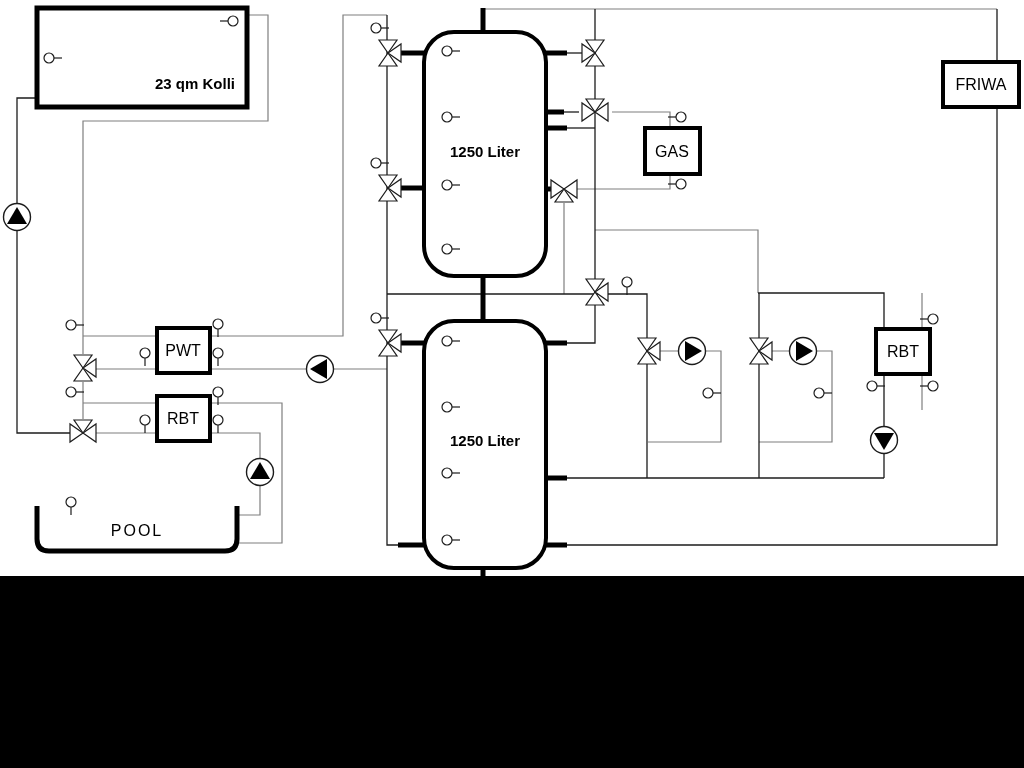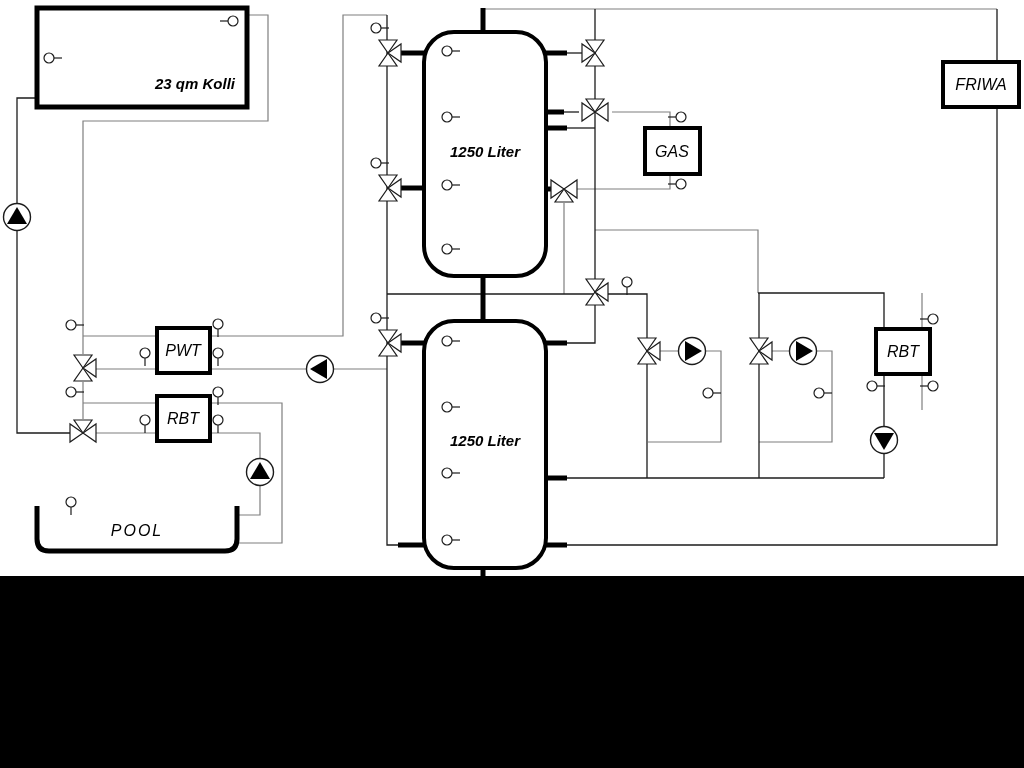--- a/index.html
+++ b/index.html
@@ -1,17 +1,17 @@
 <!DOCTYPE html>
 <html><head>
 <meta charset="utf-8">
 <style>
   html,body{margin:0;padding:0;background:#ffffff;}
   #stage{position:relative;width:1024px;height:768px;background:#ffffff;overflow:hidden;
-         font-family:"Liberation Sans", sans-serif;font-style:italic;}
+         font-family:"Liberation Sans", sans-serif;}
   #schematic{position:absolute;left:0;top:0;}
   #bottom-band{position:absolute;left:0;top:576px;width:1024px;height:192px;background:#000000;}
   
   .pg{stroke:#7f7f7f;stroke-width:1.2;fill:none;}
   .pk{stroke:#1c1c1c;stroke-width:1.3;fill:none;}
   .pt{stroke:#000000;stroke-width:5;fill:none;}
   
   .box{fill:#ffffff;stroke:#000000;stroke-width:4;}
   .box5{stroke-width:5;}
   

